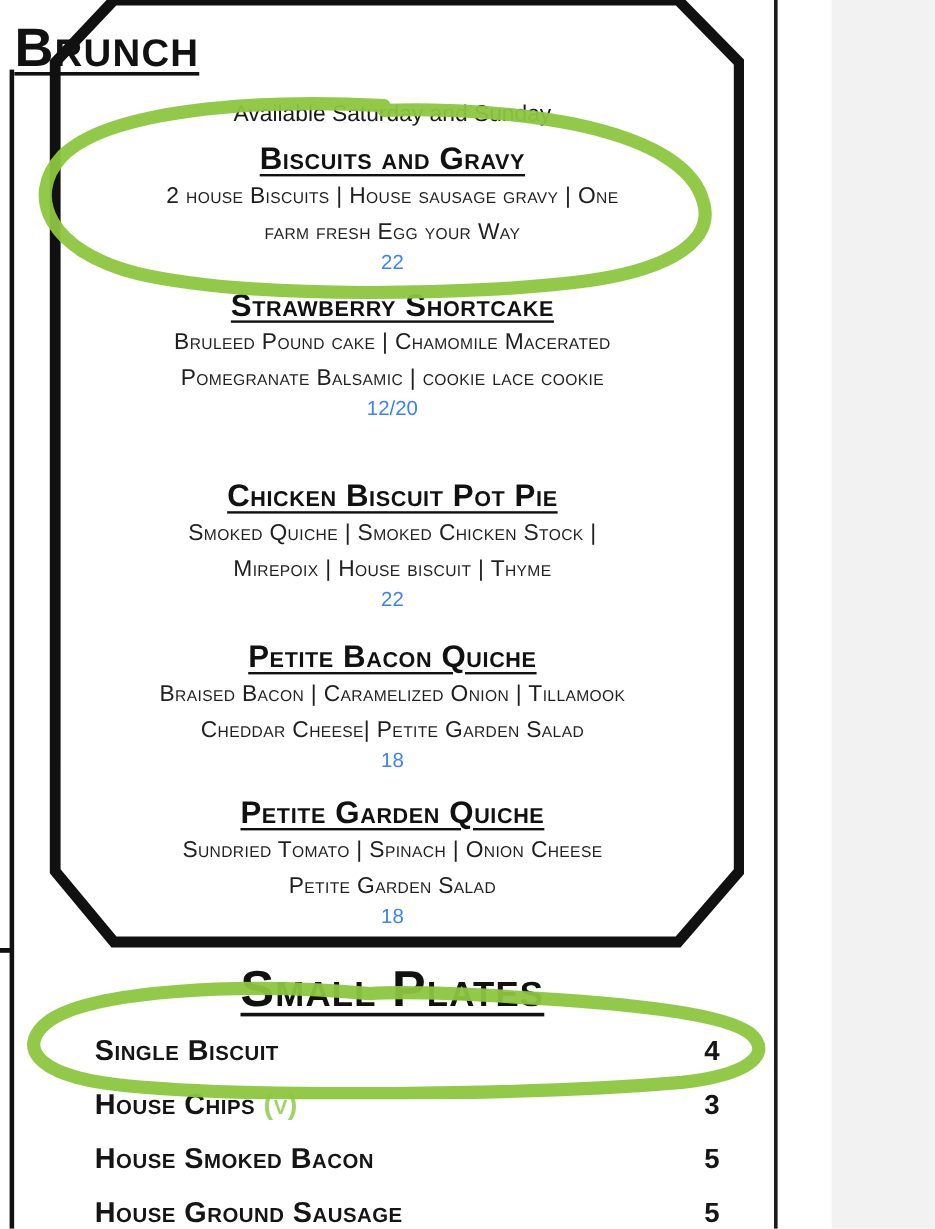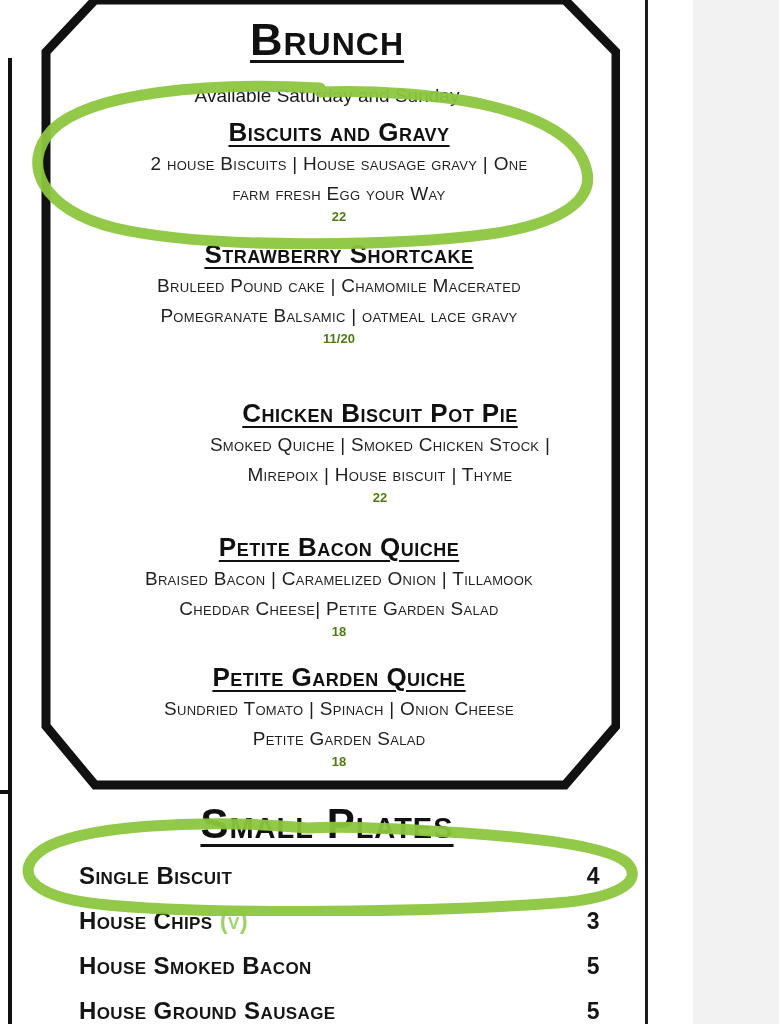--- a/index.html
+++ b/index.html
@@ -82,21 +82,21 @@
     width: 630px;
     text-align: center;
     color: #1a1a1a;
   }
 
   .brunch-title {
     position: absolute;
     top: 14px;
     left: 0;
     width: 630px;
-    text-align: center;
+    text-align: left;
     font-size: 45px;
     font-weight: bold;
     letter-spacing: 1px;
     font-variant: small-caps;
     text-decoration: underline;
     text-underline-offset: 5px;
     text-decoration-thickness: 3px;
     color: #111;
   }
   .avail {
@@ -104,21 +104,21 @@
     top: 85px;
     left: 0;
     width: 630px;
     text-align: center;
     font-size: 19px;
     color: #1a1a1a;
   }
 
   .item {
     position: absolute;
-    left: 12px;
+    left: 0;
     width: 630px;
     text-align: center;
   }
   .item-name {
     font-size: 26px;
     font-weight: bold;
     font-variant: small-caps;
     letter-spacing: 0.5px;
     text-decoration: underline;
     text-underline-offset: 4px;
@@ -129,23 +129,23 @@
   }
   .item-desc {
     font-size: 19px;
     font-variant: small-caps;
     letter-spacing: 0.3px;
     color: #1f1f1f;
     margin: 3px 0 0 0;
     line-height: 1.42;
   }
   .item-price {
-    font-size: 13px;
-    font-weight: bold;
-    color: #4d7c0f;
+    font-size: 17px;
+    font-weight: normal;
+    color: #3b82f6;
     margin: 1px 0 0 0;
     line-height: 1.2;
   }
 
   .small-plates-title {
     position: absolute;
     top: 800px;
     left: 0;
     width: 630px;
     text-align: center;
@@ -212,25 +212,25 @@
       <div class="item" style="top:118px;">
         <div class="item-name">Biscuits and Gravy</div>
         <div class="item-desc">2 house Biscuits | House sausage gravy | One</div>
         <div class="item-desc">farm fresh Egg your Way</div>
         <div class="item-price">22</div>
       </div>
 
       <div class="item" style="top:240px;">
         <div class="item-name">Strawberry Shortcake</div>
         <div class="item-desc">Bruleed Pound cake | Chamomile Macerated</div>
-        <div class="item-desc">Pomegranate Balsamic | oatmeal lace gravy</div>
-        <div class="item-price">11/20</div>
-      </div>
-
-      <div class="item" style="top:399px;padding-left:41px;">
+        <div class="item-desc">Pomegranate Balsamic | cookie lace cookie</div>
+        <div class="item-price">12/20</div>
+      </div>
+
+      <div class="item" style="top:399px;">
         <div class="item-name">Chicken Biscuit Pot Pie</div>
         <div class="item-desc">Smoked Quiche | Smoked Chicken Stock |</div>
         <div class="item-desc">Mirepoix | House biscuit | Thyme</div>
         <div class="item-price">22</div>
       </div>
 
       <div class="item" style="top:533px;">
         <div class="item-name">Petite Bacon Quiche</div>
         <div class="item-desc">Braised Bacon | Caramelized Onion | Tillamook</div>
         <div class="item-desc">Cheddar Cheese| Petite Garden Salad</div>

